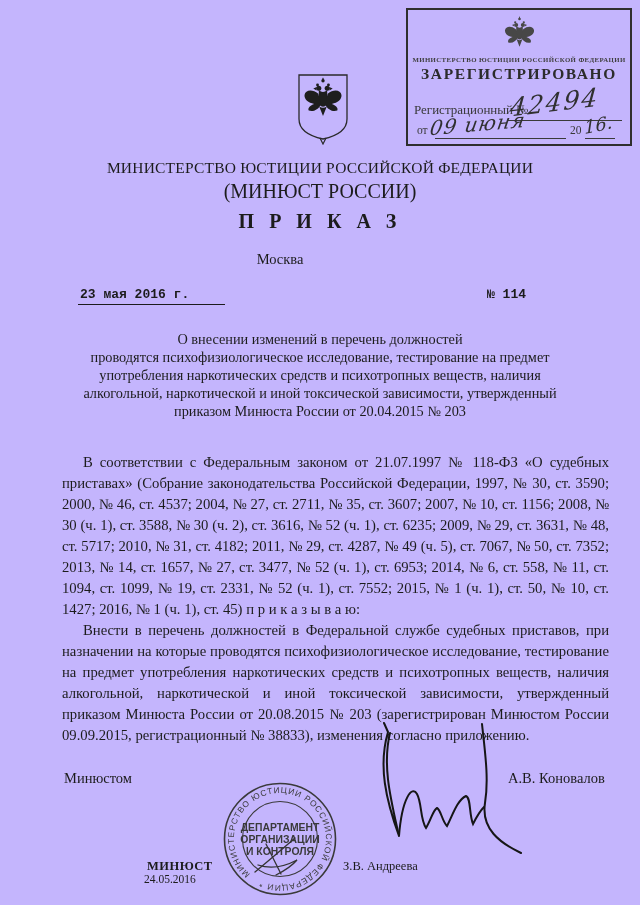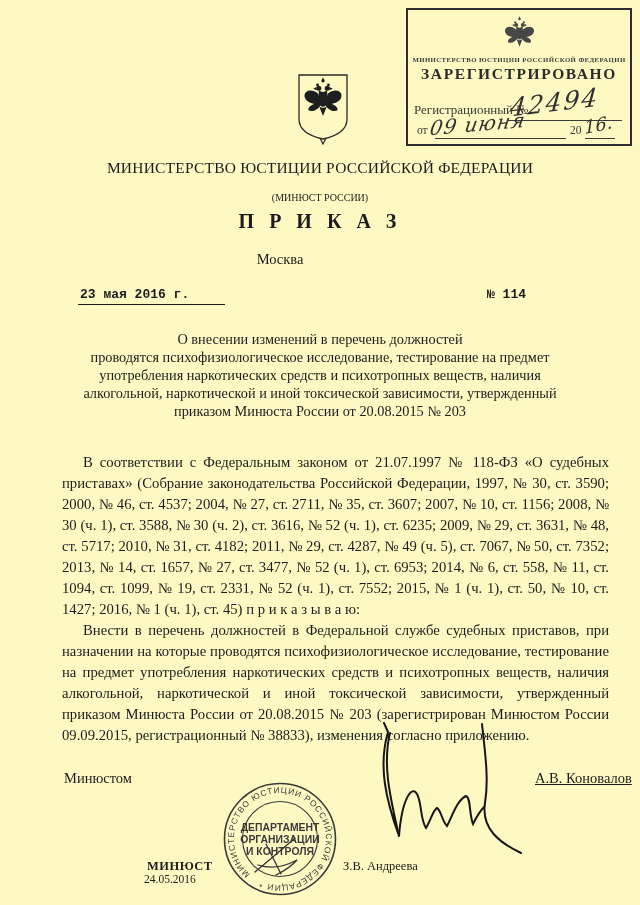--- a/index.html
+++ b/index.html
@@ -1,17 +1,17 @@
 <!DOCTYPE html>
 <html><head>
 <meta charset="utf-8">
 <style>
   html,body{margin:0;padding:0;background:#888;}
   .page{
-    position:relative;width:640px;height:905px;background:#fef9c3;
+    position:relative;width:640px;height:905px;background:#c4b5fd;
     font-family:"Liberation Serif", serif;color:#1c1c1c;overflow:hidden;
     margin:0 auto;
   }
   
   .reg-stamp{
     position:absolute;left:406px;top:8px;width:222px;height:134px;
     border:2px solid #2e2e2e;color:#3a3a3a;text-align:center;
   }
   .reg-stamp .rs-eagle{margin-top:5px;}
   .rs-ministry{
@@ -39,42 +39,42 @@
   }
   .rs-hand-year{
     position:absolute;left:176px;top:104px;font-family:"DejaVu Serif",serif;font-style:italic;
     font-size:18px;color:#303030;transform:rotate(-12deg) skewX(-10deg);
   }
   
   .emblem{position:absolute;left:296px;top:73px;}
   
   .hdr{position:absolute;left:0;top:159px;width:640px;text-align:center;}
   .hdr-ministry{font-size:15.5px;letter-spacing:.2px;white-space:nowrap;}
-  .hdr-short{font-size:10px;margin-top:15px;}
+  .hdr-short{font-size:20px;margin-top:3px;}
   .doc-type{position:absolute;left:0;top:210px;width:640px;text-align:center;
     font-size:20px;font-weight:bold;letter-spacing:5px;}
   .city{position:absolute;left:0;top:251px;width:560px;text-align:center;font-size:14.5px;}
   .doc-date{
     position:absolute;left:78px;top:287px;font-family:"Liberation Mono","DejaVu Sans Mono",monospace;
     font-size:13px;font-weight:bold;border-bottom:1.5px solid #1c1c1c;padding:0 36px 2px 2px;white-space:nowrap;
   }
   .doc-num{
     position:absolute;left:487px;top:287px;font-family:"Liberation Mono","DejaVu Sans Mono",monospace;
     font-size:13px;font-weight:bold;white-space:nowrap;
   }
   
   .subject{position:absolute;left:40px;top:330px;width:560px;text-align:center;
     font-size:14.3px;font-weight:normal;line-height:18px;}
   
   .body-text{position:absolute;left:62px;top:452px;width:547px;
     font-size:14.7px;line-height:21px;text-align:justify;}
   .body-text p{margin:0;text-indent:21px;}
   
   .minister-title{position:absolute;left:64px;top:770px;font-size:14.5px;}
-  .minister-name{position:absolute;left:535px;top:770px;font-size:14.5px;white-space:nowrap;text-decoration:underline;}
+  .minister-name{position:absolute;left:508px;top:770px;font-size:14.5px;white-space:nowrap;}
   .sig-svg{position:absolute;left:366px;top:686px;}
   
   .round-stamp{position:absolute;left:221px;top:780px;}
   .verno{position:absolute;left:147px;top:859px;font-size:12.5px;font-weight:bold;letter-spacing:.5px;}
   .verno-date{position:absolute;left:144px;top:873px;font-size:11.5px;}
   .clerk{position:absolute;left:343px;top:859px;font-size:12.5px;white-space:nowrap;}
 </style>
 </head>
 <body>
 
@@ -138,21 +138,21 @@
   <div class="doc-type">П Р И К А З</div>
   <div class="city">Москва</div>
   <div class="doc-date">23 мая 2016 г.</div>
   <div class="doc-num">№ 114</div>
 
   <div class="subject">
     <div>О внесении изменений в перечень должностей</div>
     <div>проводятся психофизиологическое исследование, тестирование на предмет</div>
     <div>употребления наркотических средств и психотропных веществ, наличия</div>
     <div>алкогольной, наркотической и иной токсической зависимости, утвержденный</div>
-    <div>приказом Минюста России от 20.08.2015 № 203</div>
+    <div>приказом Минюста России от 20.04.2015 № 203</div>
   </div>
 
   <div class="body-text">
     <p>В соответствии с Федеральным законом от 21.07.1997 № 118-ФЗ «О судебных приставах» (Собрание законодательства Российской Федерации, 1997, № 30, ст. 3590; 2000, № 46, ст. 4537; 2004, № 27, ст. 2711, № 35, ст. 3607; 2007, № 10, ст. 1156; 2008, № 30 (ч. 1), ст. 3588, № 30 (ч. 2), ст. 3616, № 52 (ч. 1), ст. 6235; 2009, № 29, ст. 3631, № 48, ст. 5717; 2010, № 31, ст. 4182; 2011, № 29, ст. 4287, № 49 (ч. 5), ст. 7067, № 50, ст. 7352; 2013, № 14, ст. 1657, № 27, ст. 3477, № 52 (ч. 1), ст. 6953; 2014, № 6, ст. 558, № 11, ст. 1094, ст. 1099, № 19, ст. 2331, № 52 (ч. 1), ст. 7552; 2015, № 1 (ч. 1), ст. 50, № 10, ст. 1427; 2016, № 1 (ч. 1), ст. 45) п р и к а з ы в а ю:</p>
     <p>Внести в перечень должностей в Федеральной службе судебных приставов, при назначении на которые проводятся психофизиологическое исследование, тестирование на предмет употребления наркотических средств и психотропных веществ, наличия алкогольной, наркотической и иной токсической зависимости, утвержденный приказом Минюста России от 20.08.2015 № 203 (зарегистрирован Минюстом России 09.09.2015, регистрационный № 38833), изменения согласно приложению.</p>
   </div>
 
   <div class="minister-title">Минюстом</div>
   <div class="minister-name">А.В. Коновалов</div>
 

